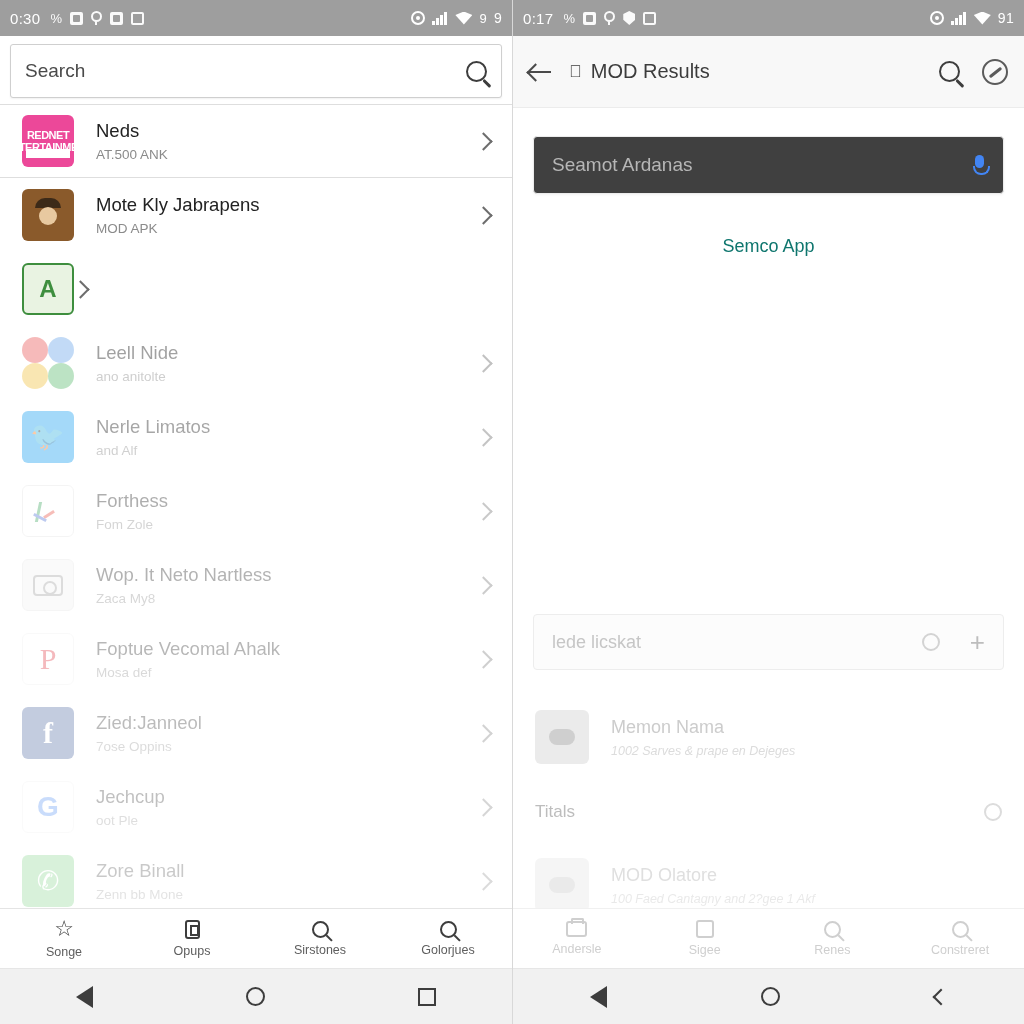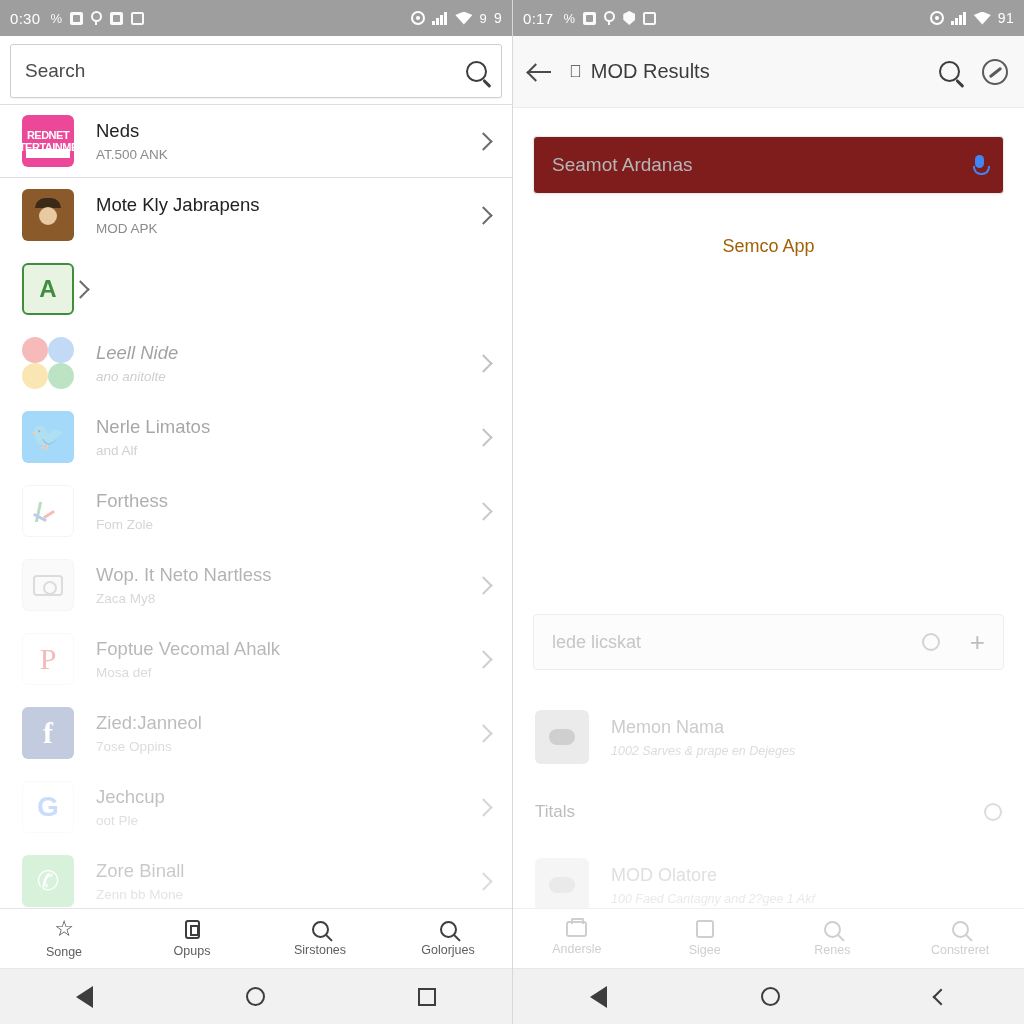--- a/index.html
+++ b/index.html
@@ -145,31 +145,31 @@
   .arrow-back { width: 22px; height: 22px; position: relative; flex:0 0 22px;}
   .arrow-back::before { content:""; position:absolute; left:0; top:10px; width:22px; height:2.4px; background:#4a4a4a;}
   .arrow-back::after { content:""; position:absolute; left:0; top:5px; width:11px; height:11px; border-left:2.4px solid #4a4a4a; border-bottom:2.4px solid #4a4a4a; transform:rotate(45deg);}
   .r-title { font-size: 20px; color: #3c3c3c; display: flex; align-items: center; gap: 9px; }
   .apple { font-size: 17px; color: #3c3c3c; }
   .r-actions { margin-left: auto; display: flex; align-items: center; gap: 22px; }
   .compass { width: 26px; height: 26px; border: 2.2px solid #5b5b5b; border-radius: 50%; position: relative; }
   .compass::after { content:""; position:absolute; left:4px; top:10px; width:15px; height:3px; background:#5b5b5b; transform:rotate(-38deg); border-radius:2px;}
 
   .r-searchcard {
-    margin: 28px 20px 0; height: 58px; background: #7f1d1d;
+    margin: 28px 20px 0; height: 58px; background: #404040;
     border: 1px solid #ececec; border-radius: 4px;
     display: flex; align-items: center; padding: 0 18px;
     box-shadow: 0 1px 3px rgba(0,0,0,.05);
   }
   .r-searchcard .ph { font-size: 19px; color: #b6b6b6; flex: 1; }
   .mic { width: 12px; height: 20px; position: relative; }
   .mic::before{content:""; position:absolute; left:2px; top:0; width:9px; height:13px; background:#4285f4; border-radius:5px;}
   .mic::after{content:""; position:absolute; left:0; bottom:0; width:13px; height:7px; border:2px solid #4285f4; border-top:none; border-radius:0 0 8px 8px;}
 
-  .r-subtle { text-align: center; color: #a16207; font-size: 18px; margin-top: 42px; }
+  .r-subtle { text-align: center; color: #0f766e; font-size: 18px; margin-top: 42px; }
   .r-ghostcard {
     position:absolute; left: 20px; right: 20px; top: 614px; height: 56px;
     background: #fcfcfc; border:1px solid #ededed; border-radius:4px;
     display:flex; align-items:center; padding: 15px 18px; color:#c6c6c6; font-size:18px;
   }
   .r-ghostcard .circ { width:18px; height:18px; border:2px solid #d3d3d3; border-radius:50%; margin-left:auto;}
   .r-ghostcard .plus { margin-left: 30px; font-size: 26px; color:#bdbdbd; line-height:1;}
 
   .r-ghostrow {
     position:absolute; left:0; right:0; display:flex; align-items:center; padding: 0 22px; height: 74px;
@@ -253,21 +253,21 @@
         <div class="chev"></div>
       </div>
 
       <div class="row" style="opacity:1;">
         <div class="icon ic-green">
             <span>A</span>
           </div>
         <div class="chev"></div>
       </div>
 
-      <div class="row" style="opacity:.42;font-style:italic;">
+      <div class="row" style="opacity:.42;">
         <div class="icon ic-photos">
             <i></i>
             <i></i>
             <i></i>
             <i></i>
           </div>
         <div class="txt">
           <div class="title">Leell Nide</div>
           <div class="sub">ano anitolte</div>
         </div>

